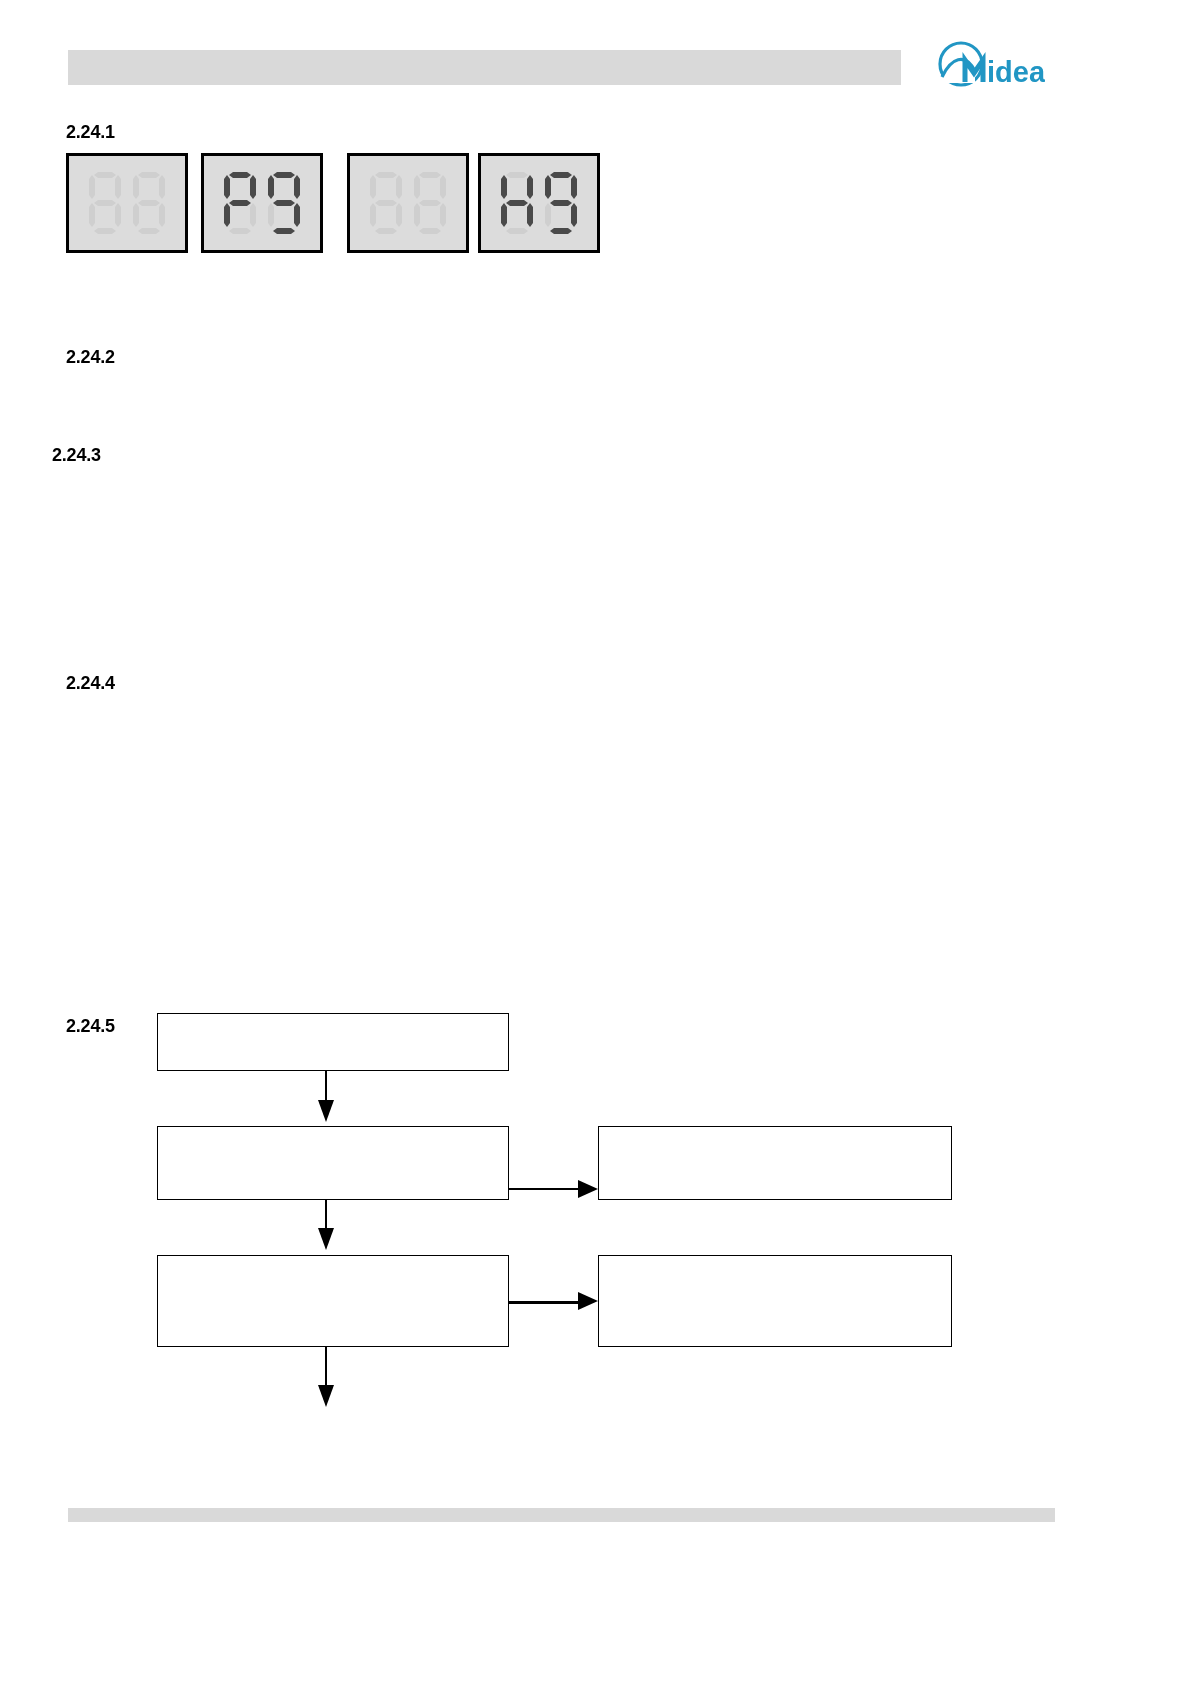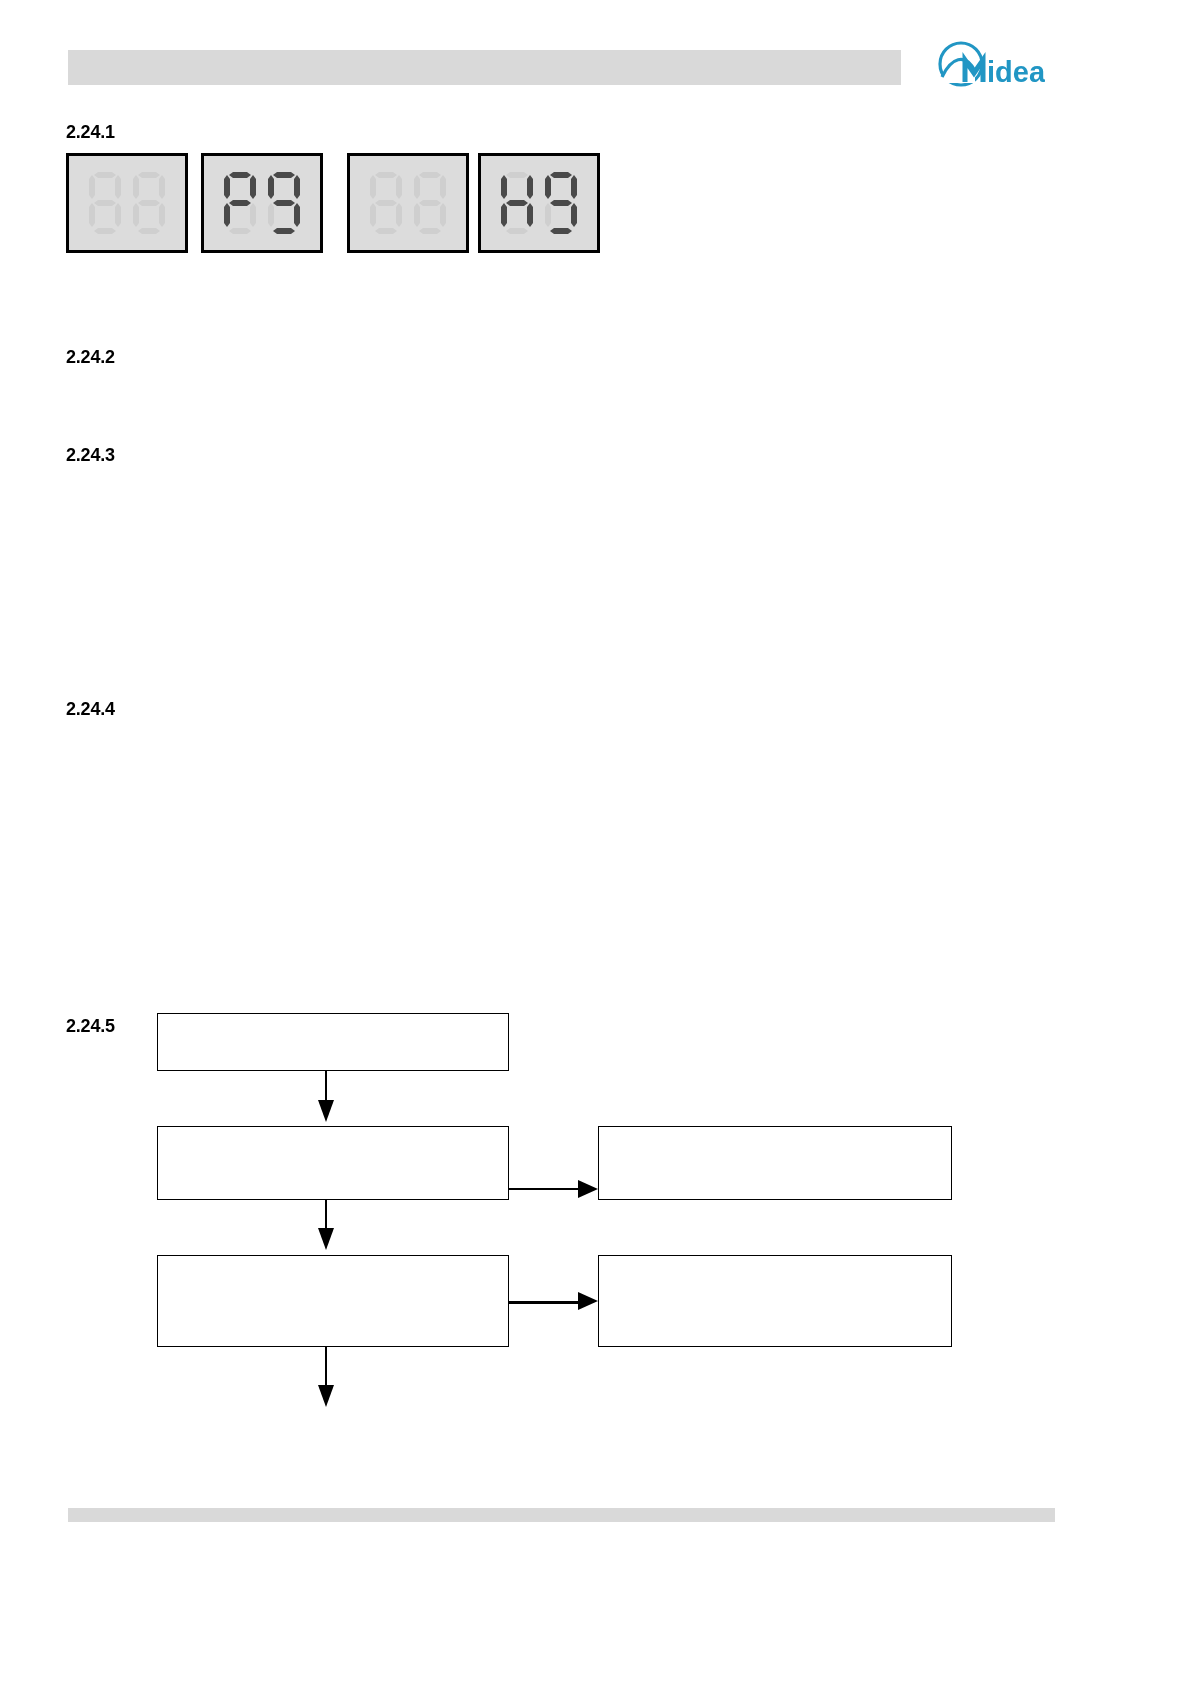--- a/index.html
+++ b/index.html
@@ -158,22 +158,22 @@
     <path d="M7 41 C16 22, 30 16, 40 35" fill="none" stroke="#2196c4" stroke-width="3.2"></path>
 
     <path d="M30 46 L30 24 L39 37 L48 24 L48 46" fill="none" stroke="#2196c4" stroke-width="5" stroke-linejoin="miter"></path>
 
     <text x="52" y="46" font-family="'Liberation Sans', sans-serif" font-size="29" font-weight="bold" fill="#2196c4">idea</text>
   </svg>
 </div>
 
 <div class="sec" style="left:66px; top:122px;">2.24.1</div>
 <div class="sec" style="left:66px; top:300px;margin-top:47px;">2.24.2</div>
-<div class="sec" style="left:66px; top:445px;">2.24.3</div>
-<div class="sec" style="left:66px; top:673px;margin-top:26px;">2.24.4</div>
+<div class="sec" style="left:52px; top:445px;">2.24.3</div>
+<div class="sec" style="left:66px; top:673px;">2.24.4</div>
 <div class="sec" style="left:66px; top:1016px;">2.24.5</div>
 
 <div class="led-row">
 
   <div class="led-box" style="left:0px; width:122px;">
     <div class="led-digits">
       <div class="digit">
         <span class="seg a"></span>
         <span class="seg b"></span>
         <span class="seg c"></span>

